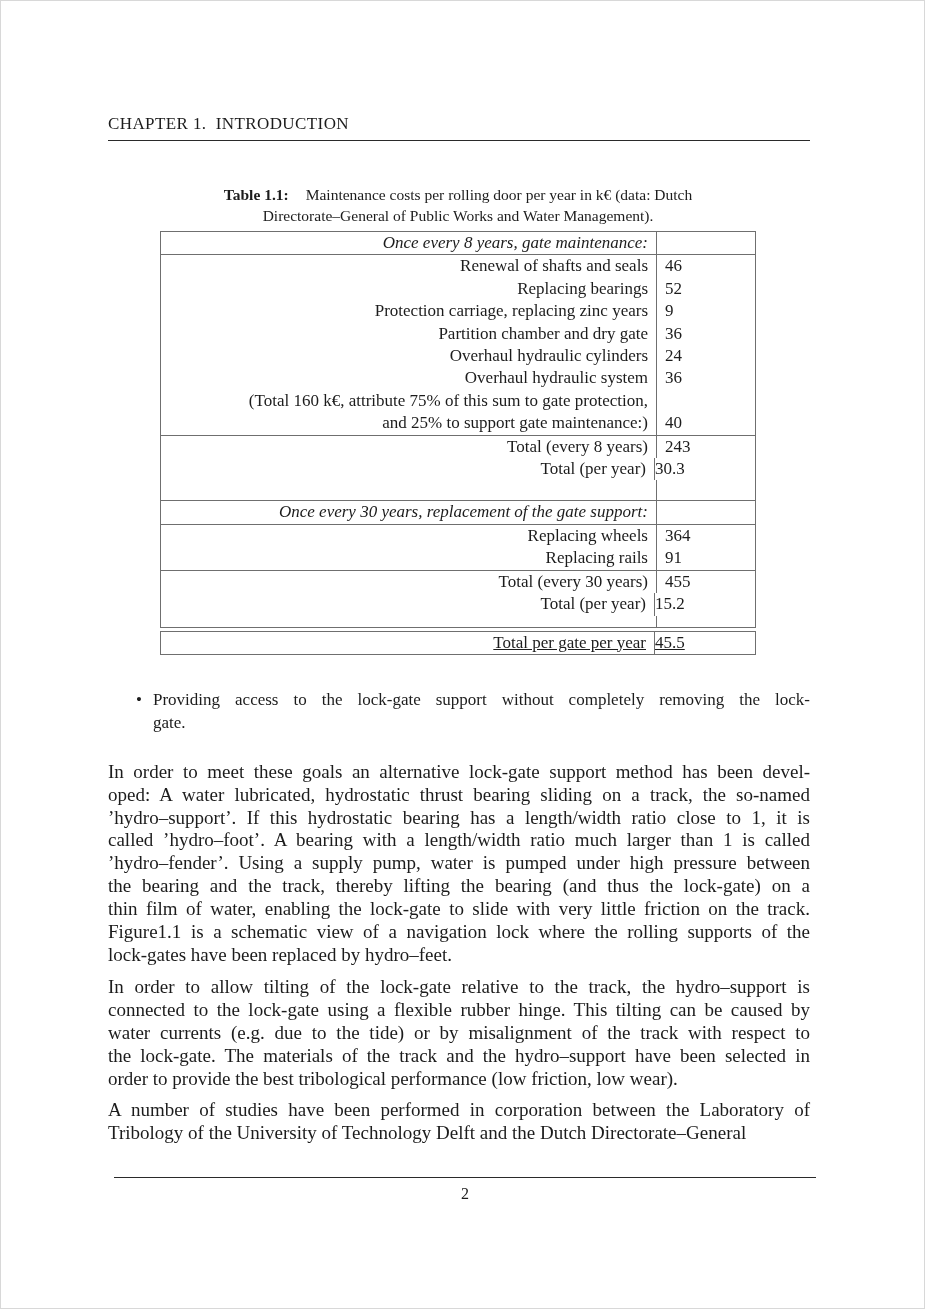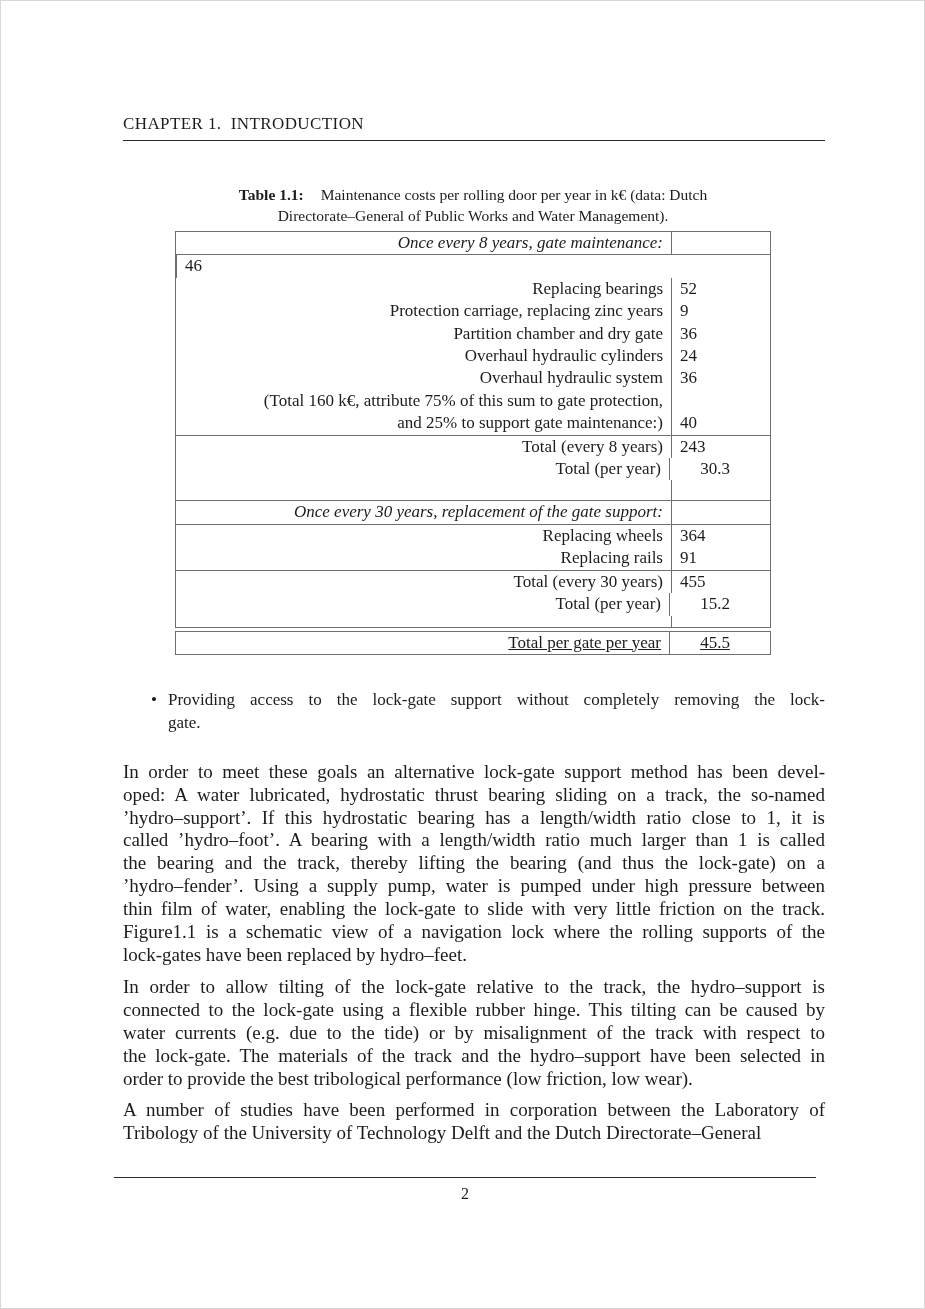--- a/index.html
+++ b/index.html
@@ -1,36 +1,36 @@
 <!DOCTYPE html>
 <html><head>
 <meta charset="utf-8">
 <style>
   html,body { margin:0; padding:0; background:#ffffff; }
   .page {
     position:relative; width:925px; height:1309px; background:#ffffff;
     font-family:"Liberation Serif", serif; color:#1c1c1c;
     border:1px solid #d8d8d8; box-sizing:border-box; overflow:hidden;
   }
-  .content { position:absolute; left:122px; top:0; width:702px; }
+  .content { position:absolute; left:107px; top:0; width:702px; }
 
   
   .chap-header { padding-top:113px; font-size:17px; letter-spacing:0.4px; white-space:pre; line-height:20px; }
   .chap-rule { border:0; border-top:1.5px solid #2a2a2a; margin:6px 0 0 0; }
 
   
   .caption { width:596px; margin:43px 0 5px 52px; text-align:center; font-size:15.5px; line-height:21px; }
   .cap-label { font-weight:bold; margin-right:17px; }
 
   
   .tbl { width:596px; margin-left:52px; border:1.4px solid #6f6f6f; font-size:17px; box-sizing:border-box; }
   .trow { display:flex; line-height:22.4px; }
   .tlabel { flex:1; text-align:right; padding-right:8px; overflow:hidden; white-space:nowrap; }
   .tval { width:90px; border-left:1.4px solid #6f6f6f; padding-left:8px; }
-  .tval.right { text-align:center; padding-right:10px; padding-left:0; }
+  .tval.right { text-align:left; padding-right:10px; padding-left:0; }
   .sec-header { border-bottom:1.4px solid #6f6f6f; }
   .sec-header .tlabel { font-style:italic; }
   .totals { border-top:1.4px solid #6f6f6f; }
   .section + .section { border-top:1.4px solid #6f6f6f; }
   .spacer { line-height:0; }
   .spacer-0 { height:20px; }
   .spacer-1 { height:11px; }
   .grand { width:596px; margin:3px 0 0 52px; border:1.4px solid #6f6f6f; font-size:17px; box-sizing:border-box;text-decoration:underline; }
 
   
@@ -63,20 +63,21 @@
       <div>Directorate–General of Public Works and Water Management).</div>
     </div>
 
     <div class="tbl">
         <div class="section">
           <div class="trow sec-header">
             <div class="tlabel">Once every 8 years, gate maintenance:</div>
             <div class="tval"></div>
           </div>
           <div class="trow item">
+            <div class="tlabel">Renewal of shafts and seals</div>
             <div class="tval">46</div>
           </div>
           <div class="trow item">
             <div class="tlabel">Replacing bearings</div>
             <div class="tval">52</div>
           </div>
           <div class="trow item">
             <div class="tlabel">Protection carriage, replacing zinc years</div>
             <div class="tval">9</div>
           </div>
@@ -158,22 +159,22 @@
           <div class="pline lastline">gate.</div>
         </div>
     </div>
 
     <div class="paras">
         <div class="para">
           <div class="pline">In order to meet these goals an alternative lock-gate support method has been devel-</div>
           <div class="pline">oped: A water lubricated, hydrostatic thrust bearing sliding on a track, the so-named</div>
           <div class="pline">’hydro–support’. If this hydrostatic bearing has a length/width ratio close to 1, it is</div>
           <div class="pline">called ’hydro–foot’. A bearing with a length/width ratio much larger than 1 is called</div>
+          <div class="pline">’hydro–fender’. Using a supply pump, water is pumped under high pressure between</div>
           <div class="pline">the bearing and the track, thereby lifting the bearing (and thus the lock-gate) on a</div>
-          <div class="pline">’hydro–fender’. Using a supply pump, water is pumped under high pressure between</div>
           <div class="pline">thin film of water, enabling the lock-gate to slide with very little friction on the track.</div>
           <div class="pline">Figure1.1 is a schematic view of a navigation lock where the rolling supports of the</div>
           <div class="pline lastline">lock-gates have been replaced by hydro–feet.</div>
         </div>
         <div class="para">
           <div class="pline">In order to allow tilting of the lock-gate relative to the track, the hydro–support is</div>
           <div class="pline">connected to the lock-gate using a flexible rubber hinge. This tilting can be caused by</div>
           <div class="pline">water currents (e.g. due to the tide) or by misalignment of the track with respect to</div>
           <div class="pline">the lock-gate. The materials of the track and the hydro–support have been selected in</div>
           <div class="pline lastline">order to provide the best tribological performance (low friction, low wear).</div>

